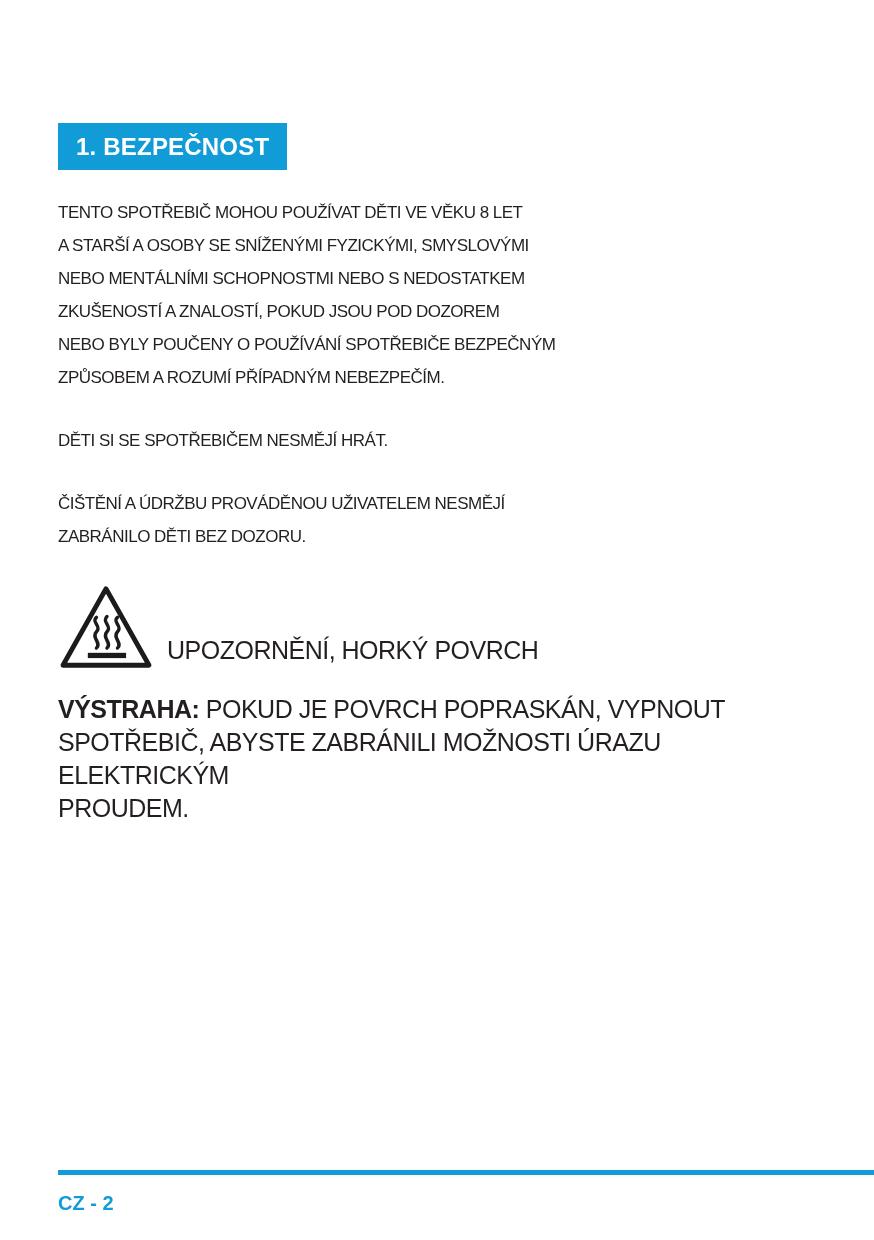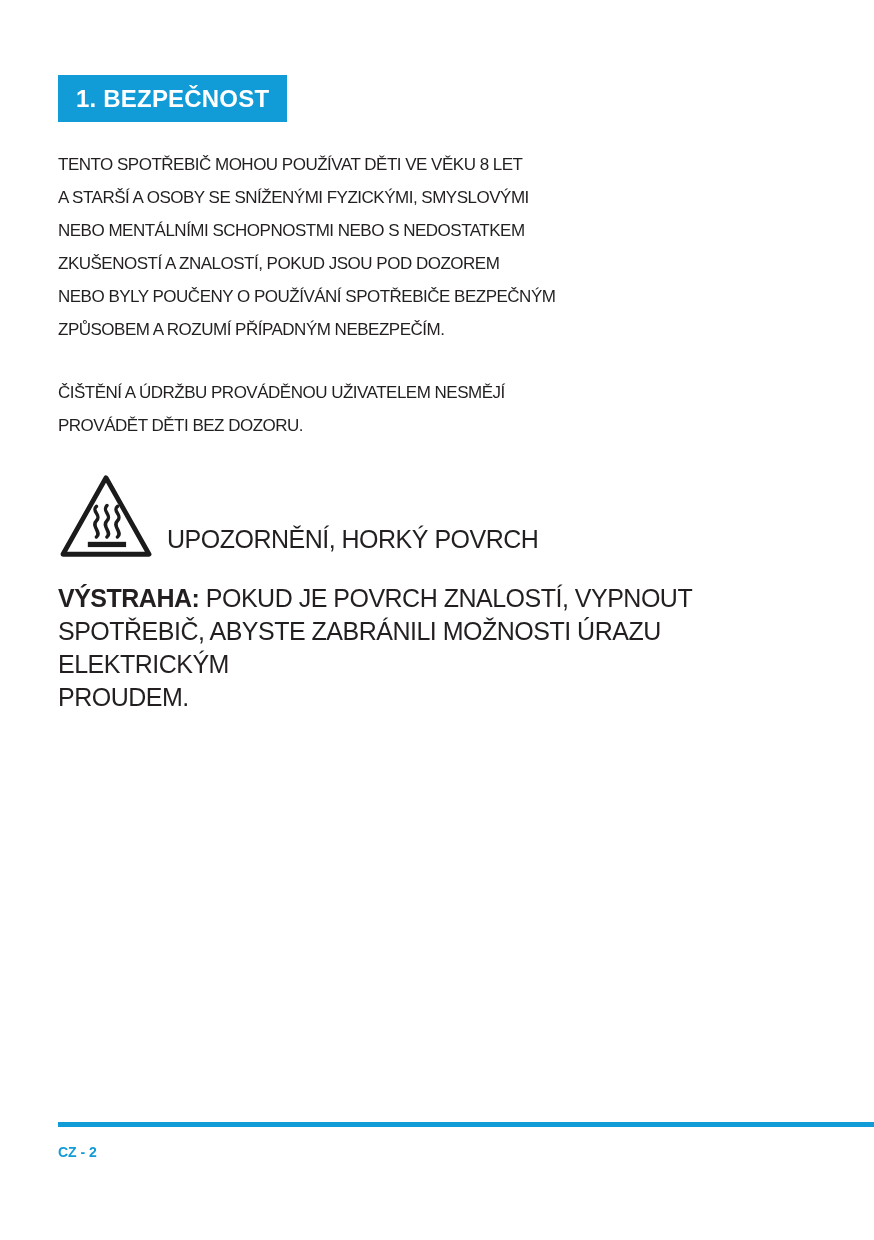--- a/index.html
+++ b/index.html
@@ -6,20 +6,21 @@
   * { margin: 0; padding: 0; box-sizing: border-box; }
   html, body { background: #ffffff; }
   body { font-family: "Liberation Sans", sans-serif; color: var(--ink); }
 
   .page {
     position: relative;
     width: 874px;
     height: 1184px;
     background: #ffffff;
     overflow: hidden;
+    margin-top: 48px;
   }
 
   .content {
     padding: 75px 57px 0 58px;
   }
 
   .section-header {
     display: inline-block;
     background: var(--accent);
     color: #ffffff;
@@ -70,21 +71,21 @@
     left: 58px;
     right: 0;
     top: 1122px;
     height: 5px;
     background: var(--accent);
   }
   .page-number {
     position: absolute;
     left: 58px;
     top: 1144px;
-    font-size: 14px;
+    font-size: 20px;
     font-weight: bold;
     color: var(--accent);
   }
   .footer-row {
     position: absolute;
     left: 58px;
     right: 59px;
     top: 1193px;
     display: flex;
     justify-content: space-between;
@@ -102,40 +103,41 @@
       <span>1. BEZPEČNOST</span>
     </div>
 
     <p class="body-par">TENTO SPOTŘEBIČ MOHOU POUŽÍVAT DĚTI VE VĚKU 8 LET
 A STARŠÍ A OSOBY SE SNÍŽENÝMI FYZICKÝMI, SMYSLOVÝMI
 NEBO MENTÁLNÍMI SCHOPNOSTMI NEBO S NEDOSTATKEM
 ZKUŠENOSTÍ A ZNALOSTÍ, POKUD JSOU POD DOZOREM
 NEBO BYLY POUČENY O POUŽÍVÁNÍ SPOTŘEBIČE BEZPEČNÝM
 ZPŮSOBEM A ROZUMÍ PŘÍPADNÝM NEBEZPEČÍM.</p>
 
+    <p class="body-par">DĚTI SI SE SPOTŘEBIČEM NESMĚJÍ HRÁT.</p>
 
     <p class="body-par">ČIŠTĚNÍ A ÚDRŽBU PROVÁDĚNOU UŽIVATELEM NESMĚJÍ
-PROVÁDĚT DĚTI BEZ DOZORU.</p>
+ZABRÁNILO DĚTI BEZ DOZORU.</p>
 
 
 
     <div class="hot-row">
       <svg width="96" height="88" viewBox="0 0 100 92" aria-hidden="true">
         <path d="M50 6 L95 86 L5 86 Z" fill="none" stroke="#1b1b1b" stroke-width="5" stroke-linejoin="round"></path>
         <path d="M40 68 c6 -5 -6 -11 0 -17 c6 -6 -6 -10 0 -15" fill="none" stroke="#1b1b1b" stroke-width="3.6" stroke-linecap="round"></path>
         <path d="M51 68 c6 -5 -6 -11 0 -17 c6 -6 -6 -10 0 -16" fill="none" stroke="#1b1b1b" stroke-width="3.6" stroke-linecap="round"></path>
         <path d="M62 68 c6 -5 -6 -11 0 -17 c6 -6 -6 -10 0 -15" fill="none" stroke="#1b1b1b" stroke-width="3.6" stroke-linecap="round"></path>
         <rect x="31" y="73" width="40" height="5.5" fill="#1b1b1b"></rect>
       </svg>
       <span class="hot-label">UPOZORNĚNÍ, HORKÝ POVRCH</span>
     </div>
 
     <p class="warning-par">
       <strong>VÝSTRAHA:</strong>
-      <span class="w-text">POKUD JE POVRCH ZNALOSTÍ, VYPNOUT
+      <span class="w-text">POKUD JE POVRCH POPRASKÁN, VYPNOUT
 SPOTŘEBIČ, ABYSTE ZABRÁNILI MOŽNOSTI ÚRAZU ELEKTRICKÝM
 PROUDEM.</span>
     </p>
 
 
   </div>
 
   <div class="footer-rule"></div>
 
   <div class="page-number">CZ - 2</div>

